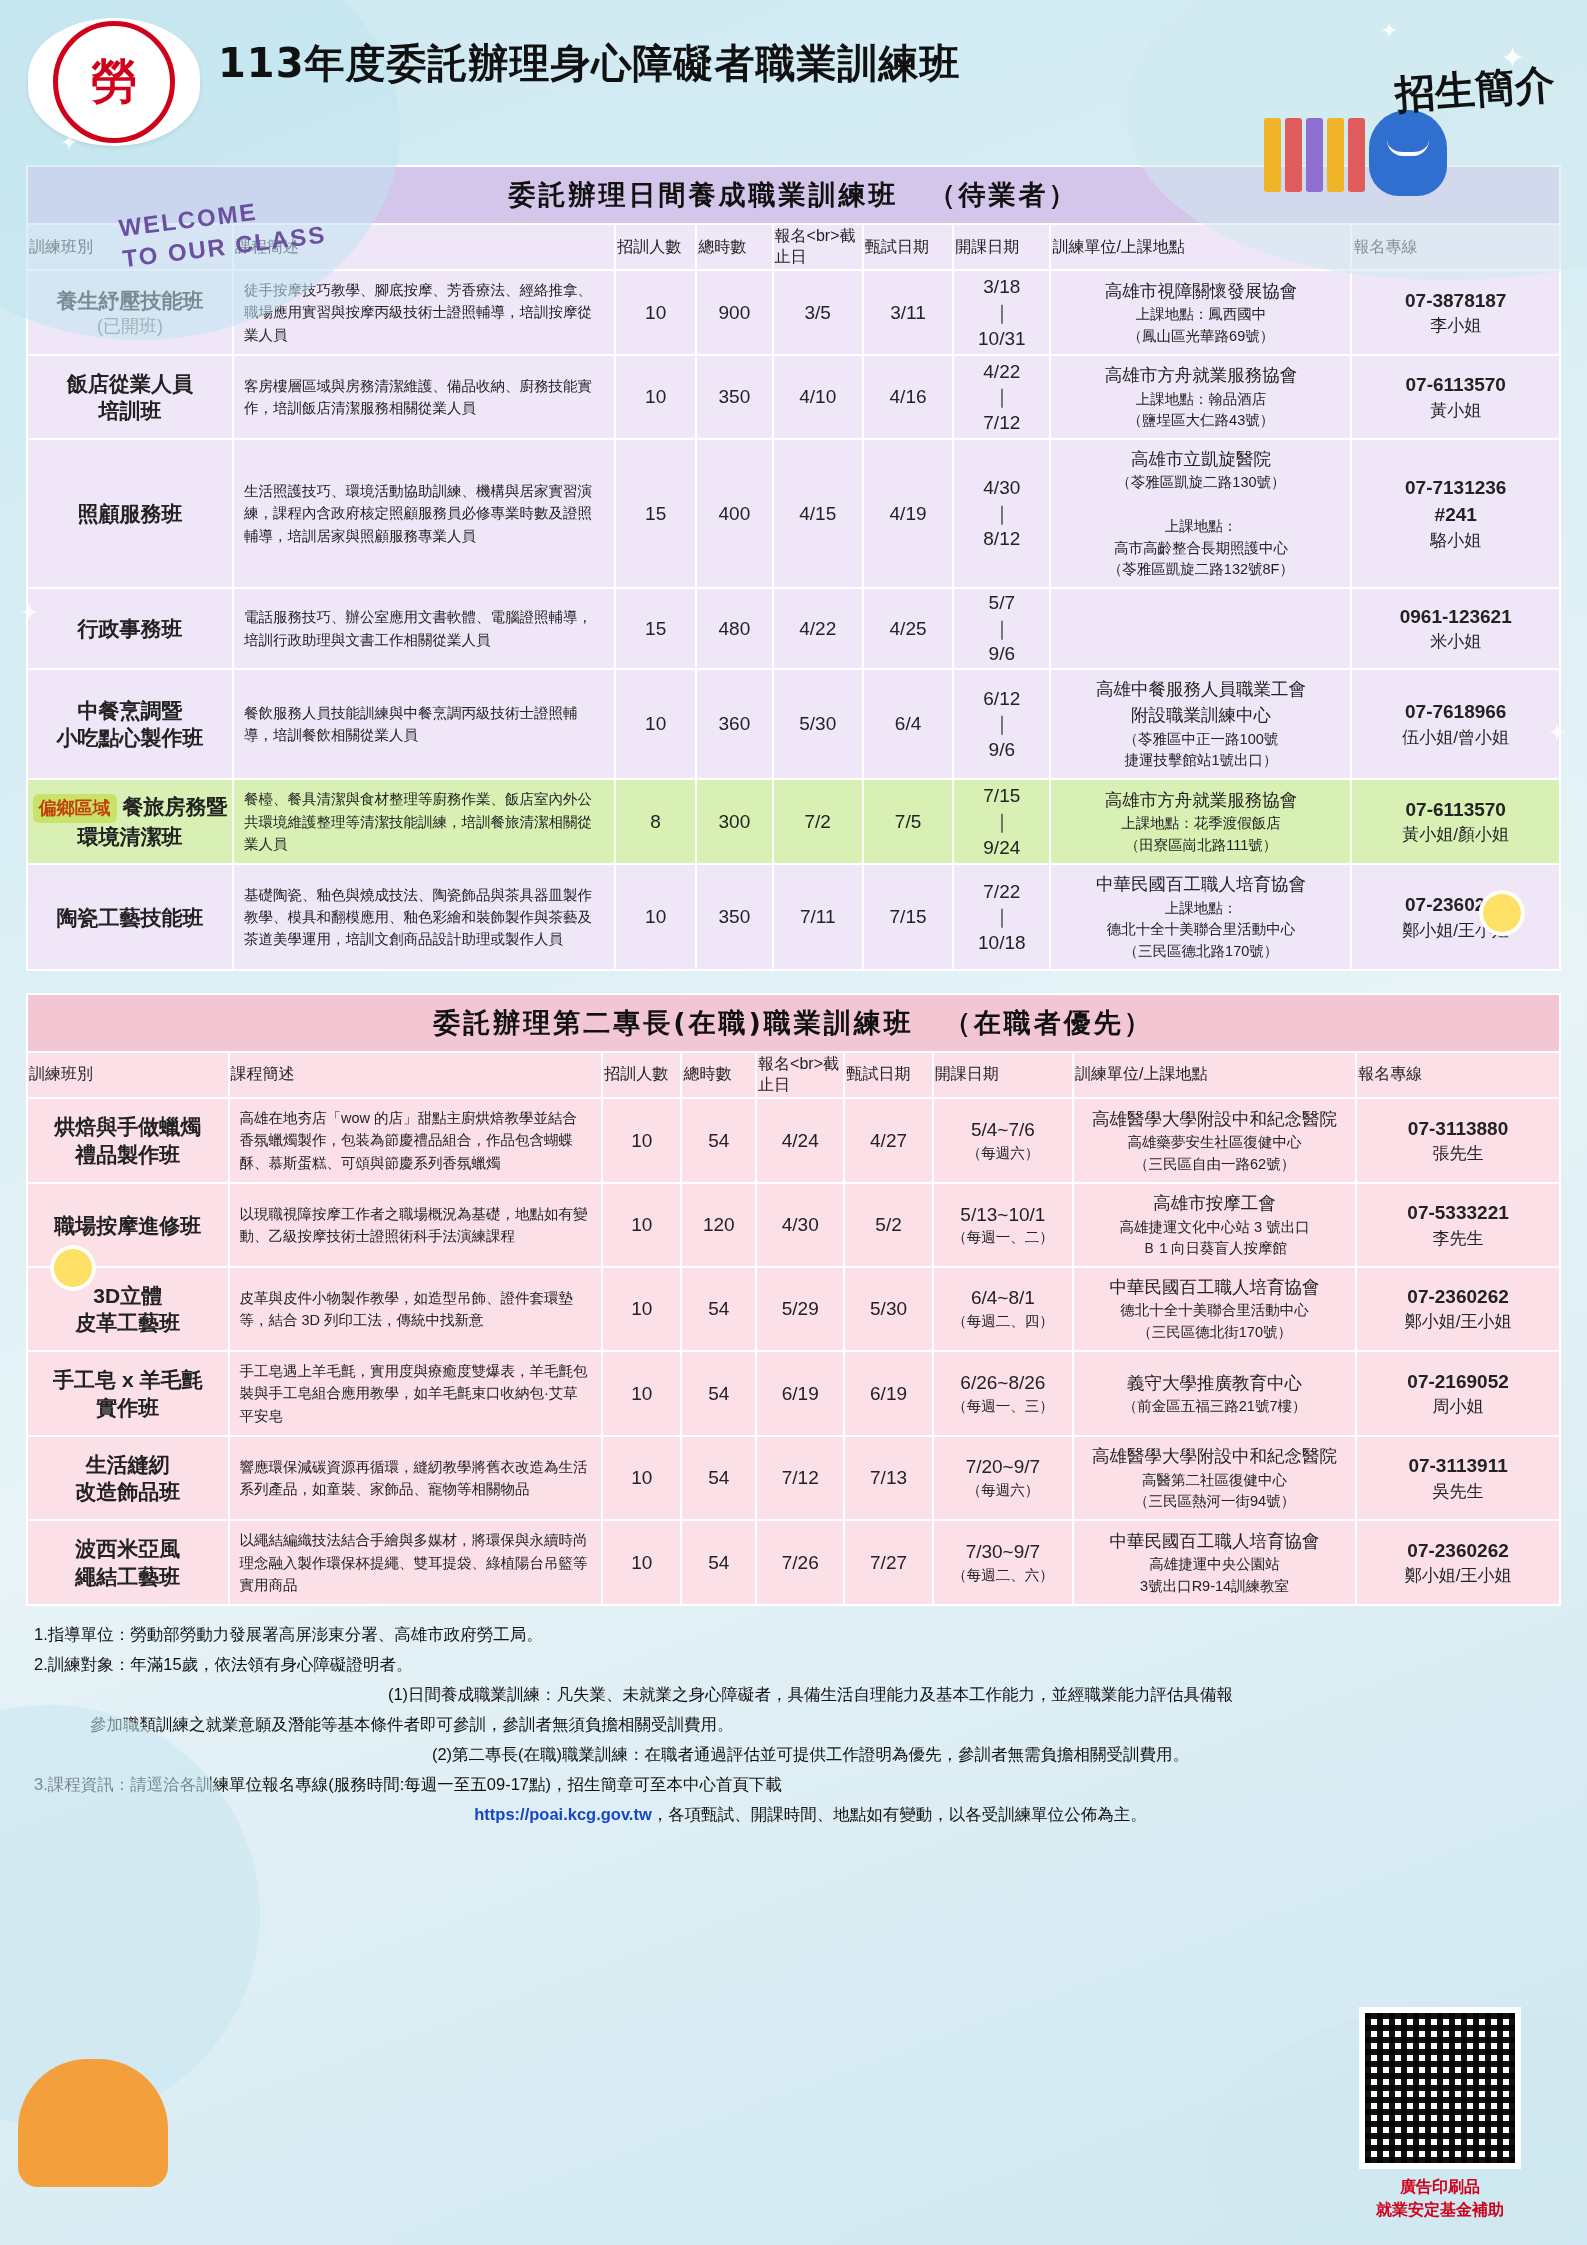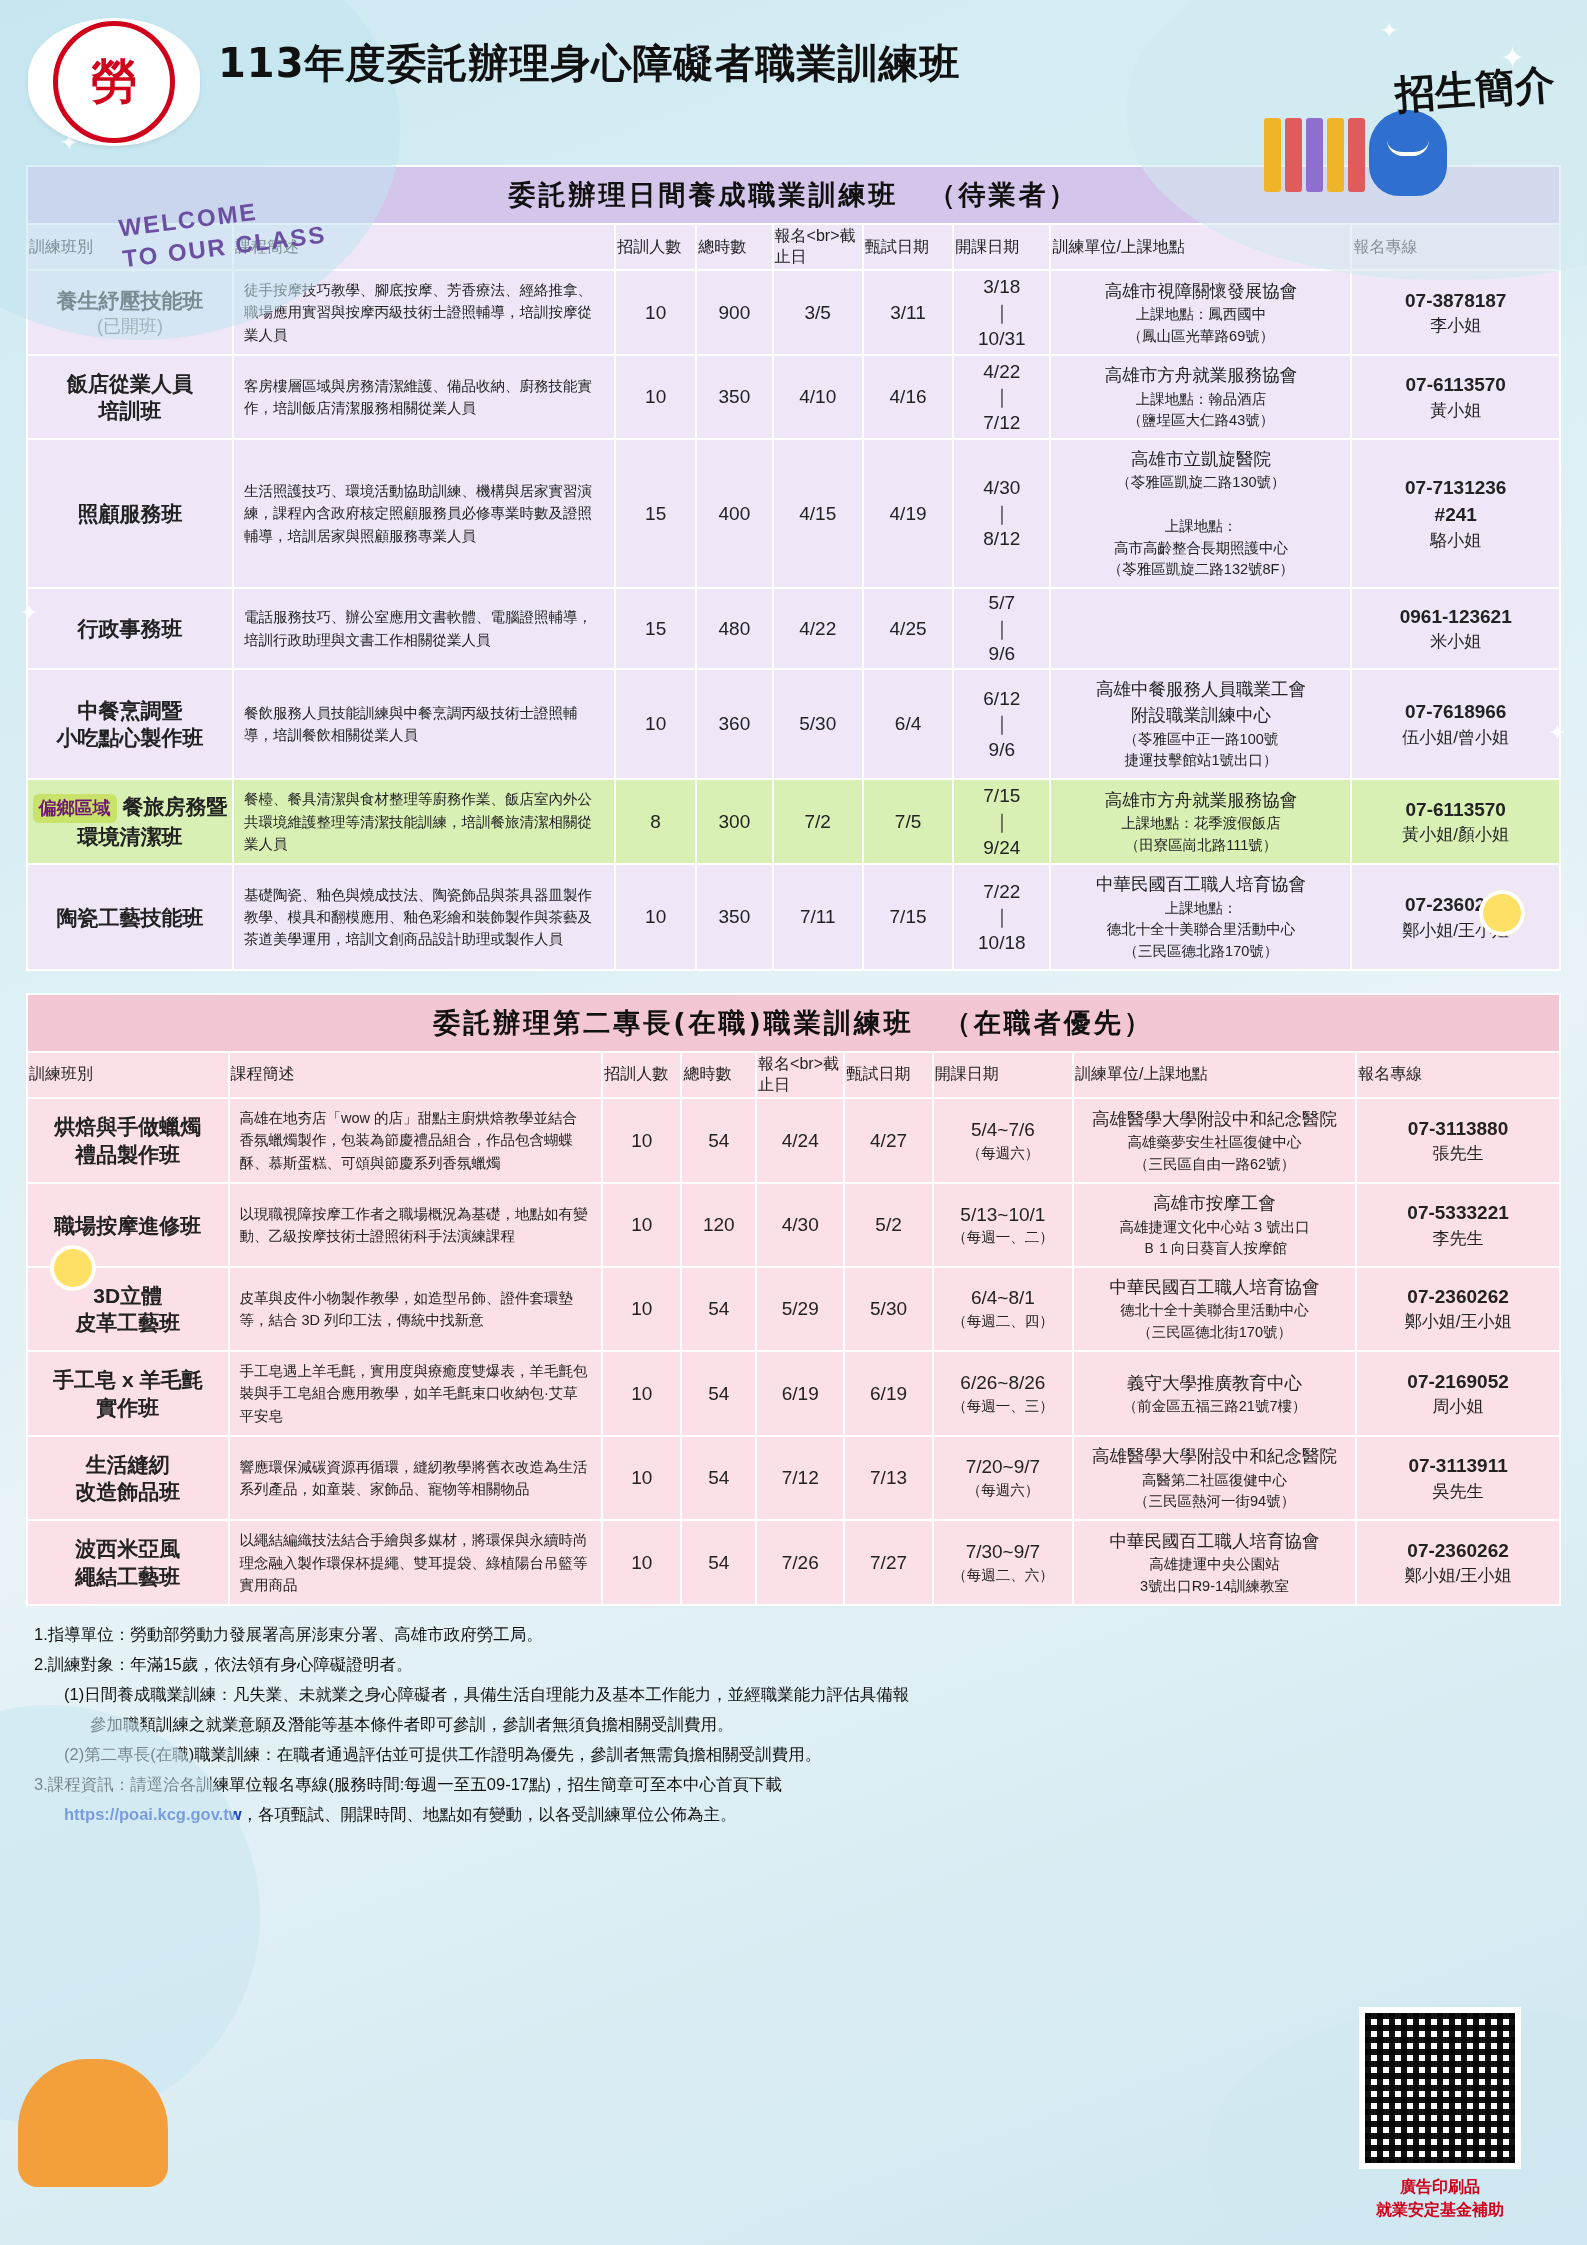--- a/index.html
+++ b/index.html
@@ -67,30 +67,30 @@
   .c-num{font-size:19px;text-align:center;}
   .c-date{font-size:19px;text-align:center;line-height:1.35;}
   .c-unit{font-size:16px;text-align:center;line-height:1.5;padding:6px 6px;}
   .c-unit .u-main{font-size:17.5px;}
   .c-unit .u-sub{font-size:14.5px;}
   .c-tel{font-size:19px;text-align:center;line-height:1.45;font-weight:bold;}
   .c-tel .who{font-weight:normal;font-size:17px;}
   .sub-grey{color:#777;font-size:18px;font-weight:normal;}
   .tag-rural{
     display:inline-block;background:#c9e36a;border-radius:6px;
-    padding:4px 6px;font-size:18px;font-weight:bold;color:#701a75;margin-right:6px;
+    padding:4px 6px;font-size:18px;font-weight:bold;color:#c2410c;margin-right:6px;
     line-height:1.15;vertical-align:middle;
   }
   .row-rural td{background:#d9f0b4 !important;}
   .multi-note{font-size:14.5px;line-height:1.5;}
 
   
   .footer{margin:14px 30px 0 34px;font-size:16.5px;line-height:1.75;color:#111;}
   .footer .ln{margin-bottom:1px;}
-  .footer .ind1{padding-left:30px;}
+  .footer .ind1{padding-left:30px;text-align:center;}
   .footer .ind2{padding-left:56px;}
   .footer a,.footer .link{color:#1646c8;font-weight:bold;text-decoration:none;}
   .qr-area{position:absolute;right:42px;bottom:24px;width:210px;text-align:center;}
   .qr{width:150px;height:150px;margin:0 auto;background:
      repeating-linear-gradient(90deg,#111 0 6px,#fff 6px 12px),
      repeating-linear-gradient(0deg,#111 0 6px,#fff 6px 12px);
      background-blend-mode:multiply;border:6px solid #fff;}
   .qr-cap{font-size:16px;color:#d0021b;font-weight:bold;line-height:1.45;margin-top:6px;}
 
   

